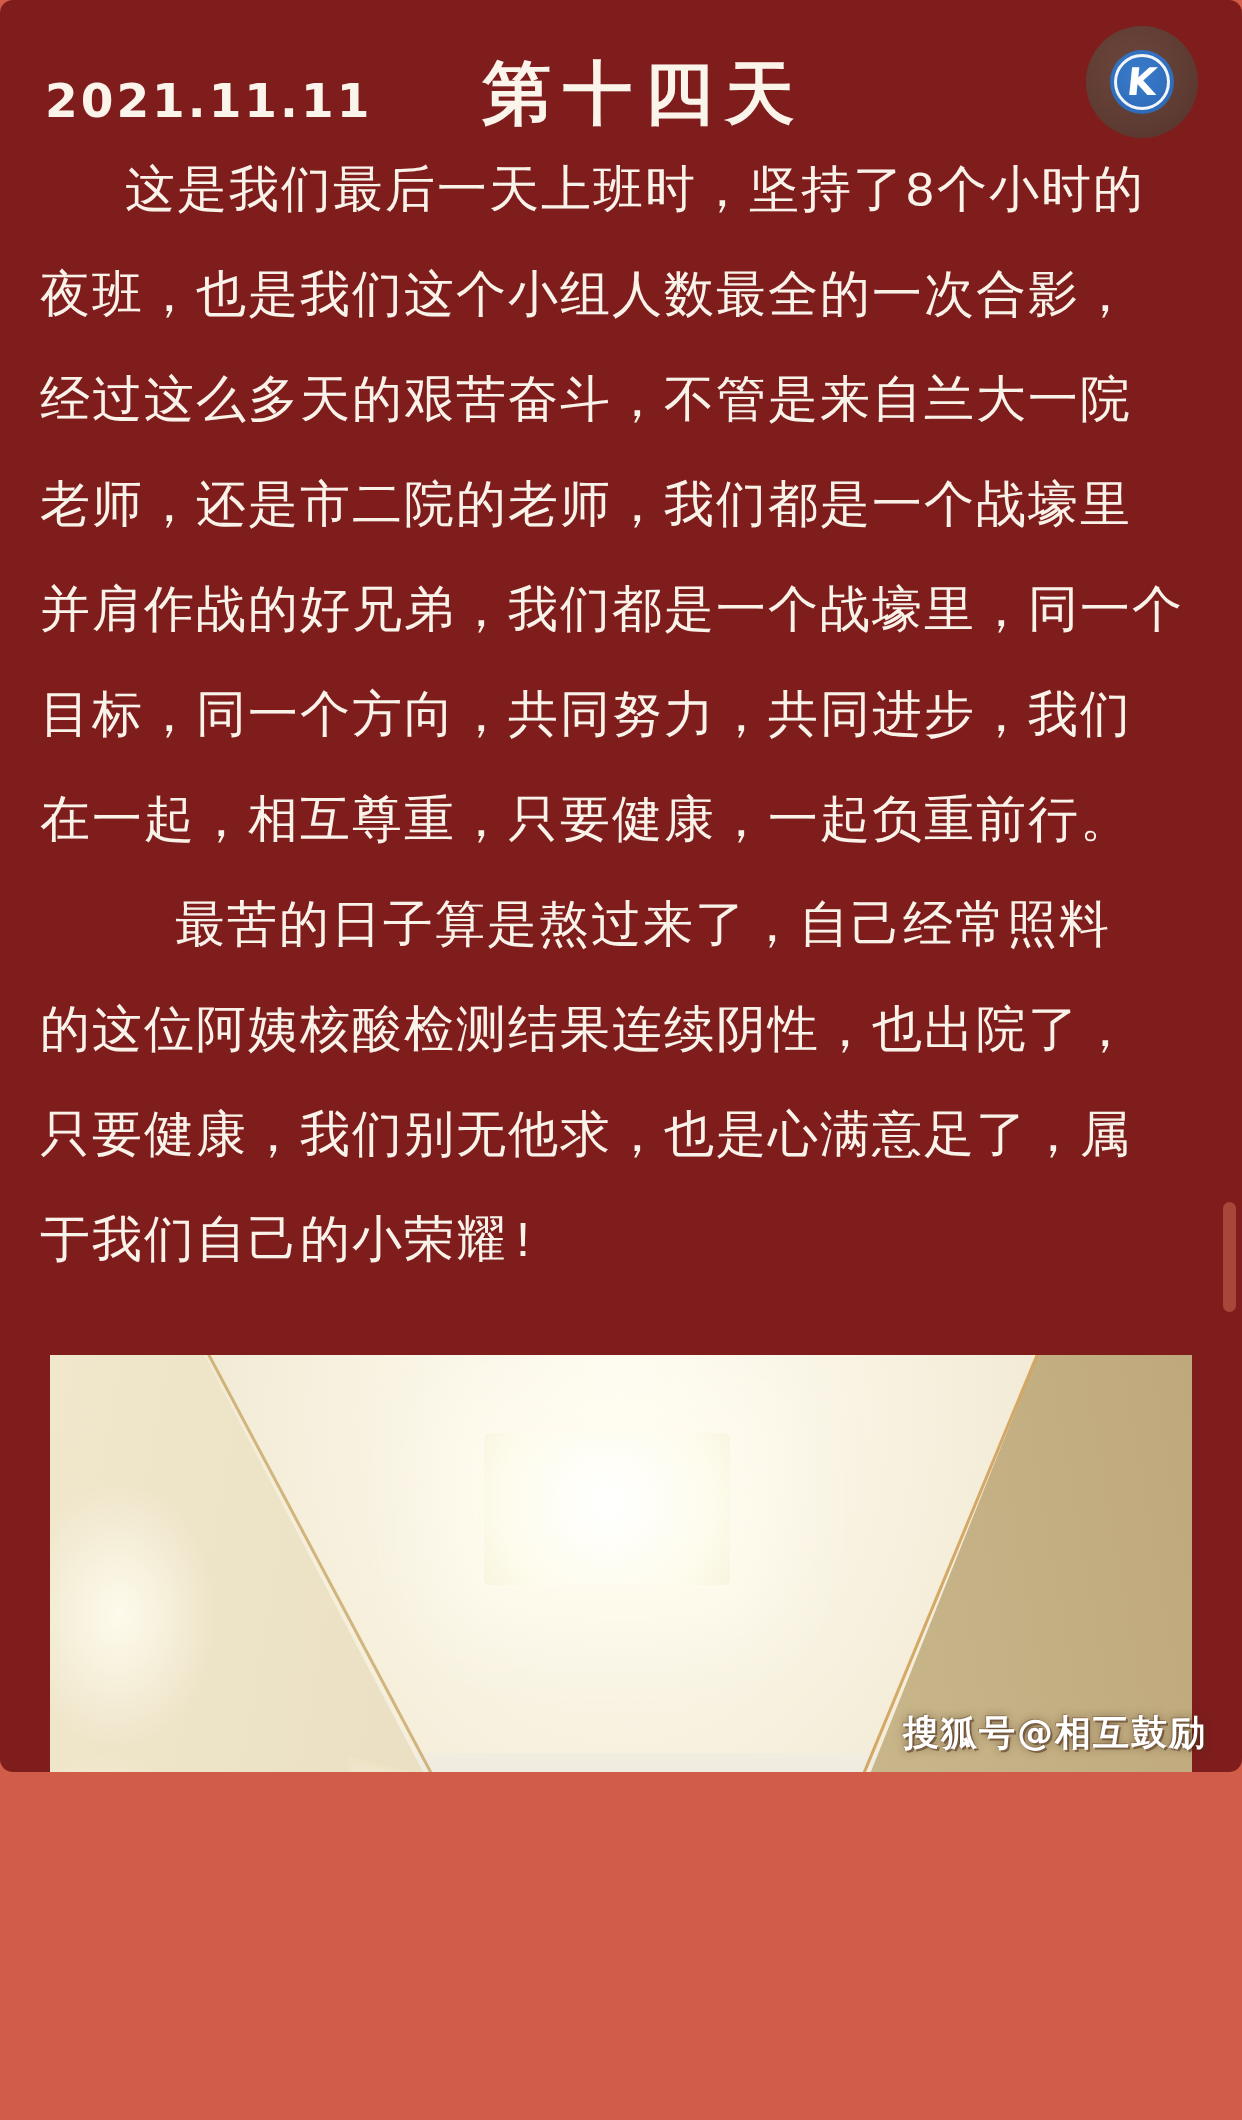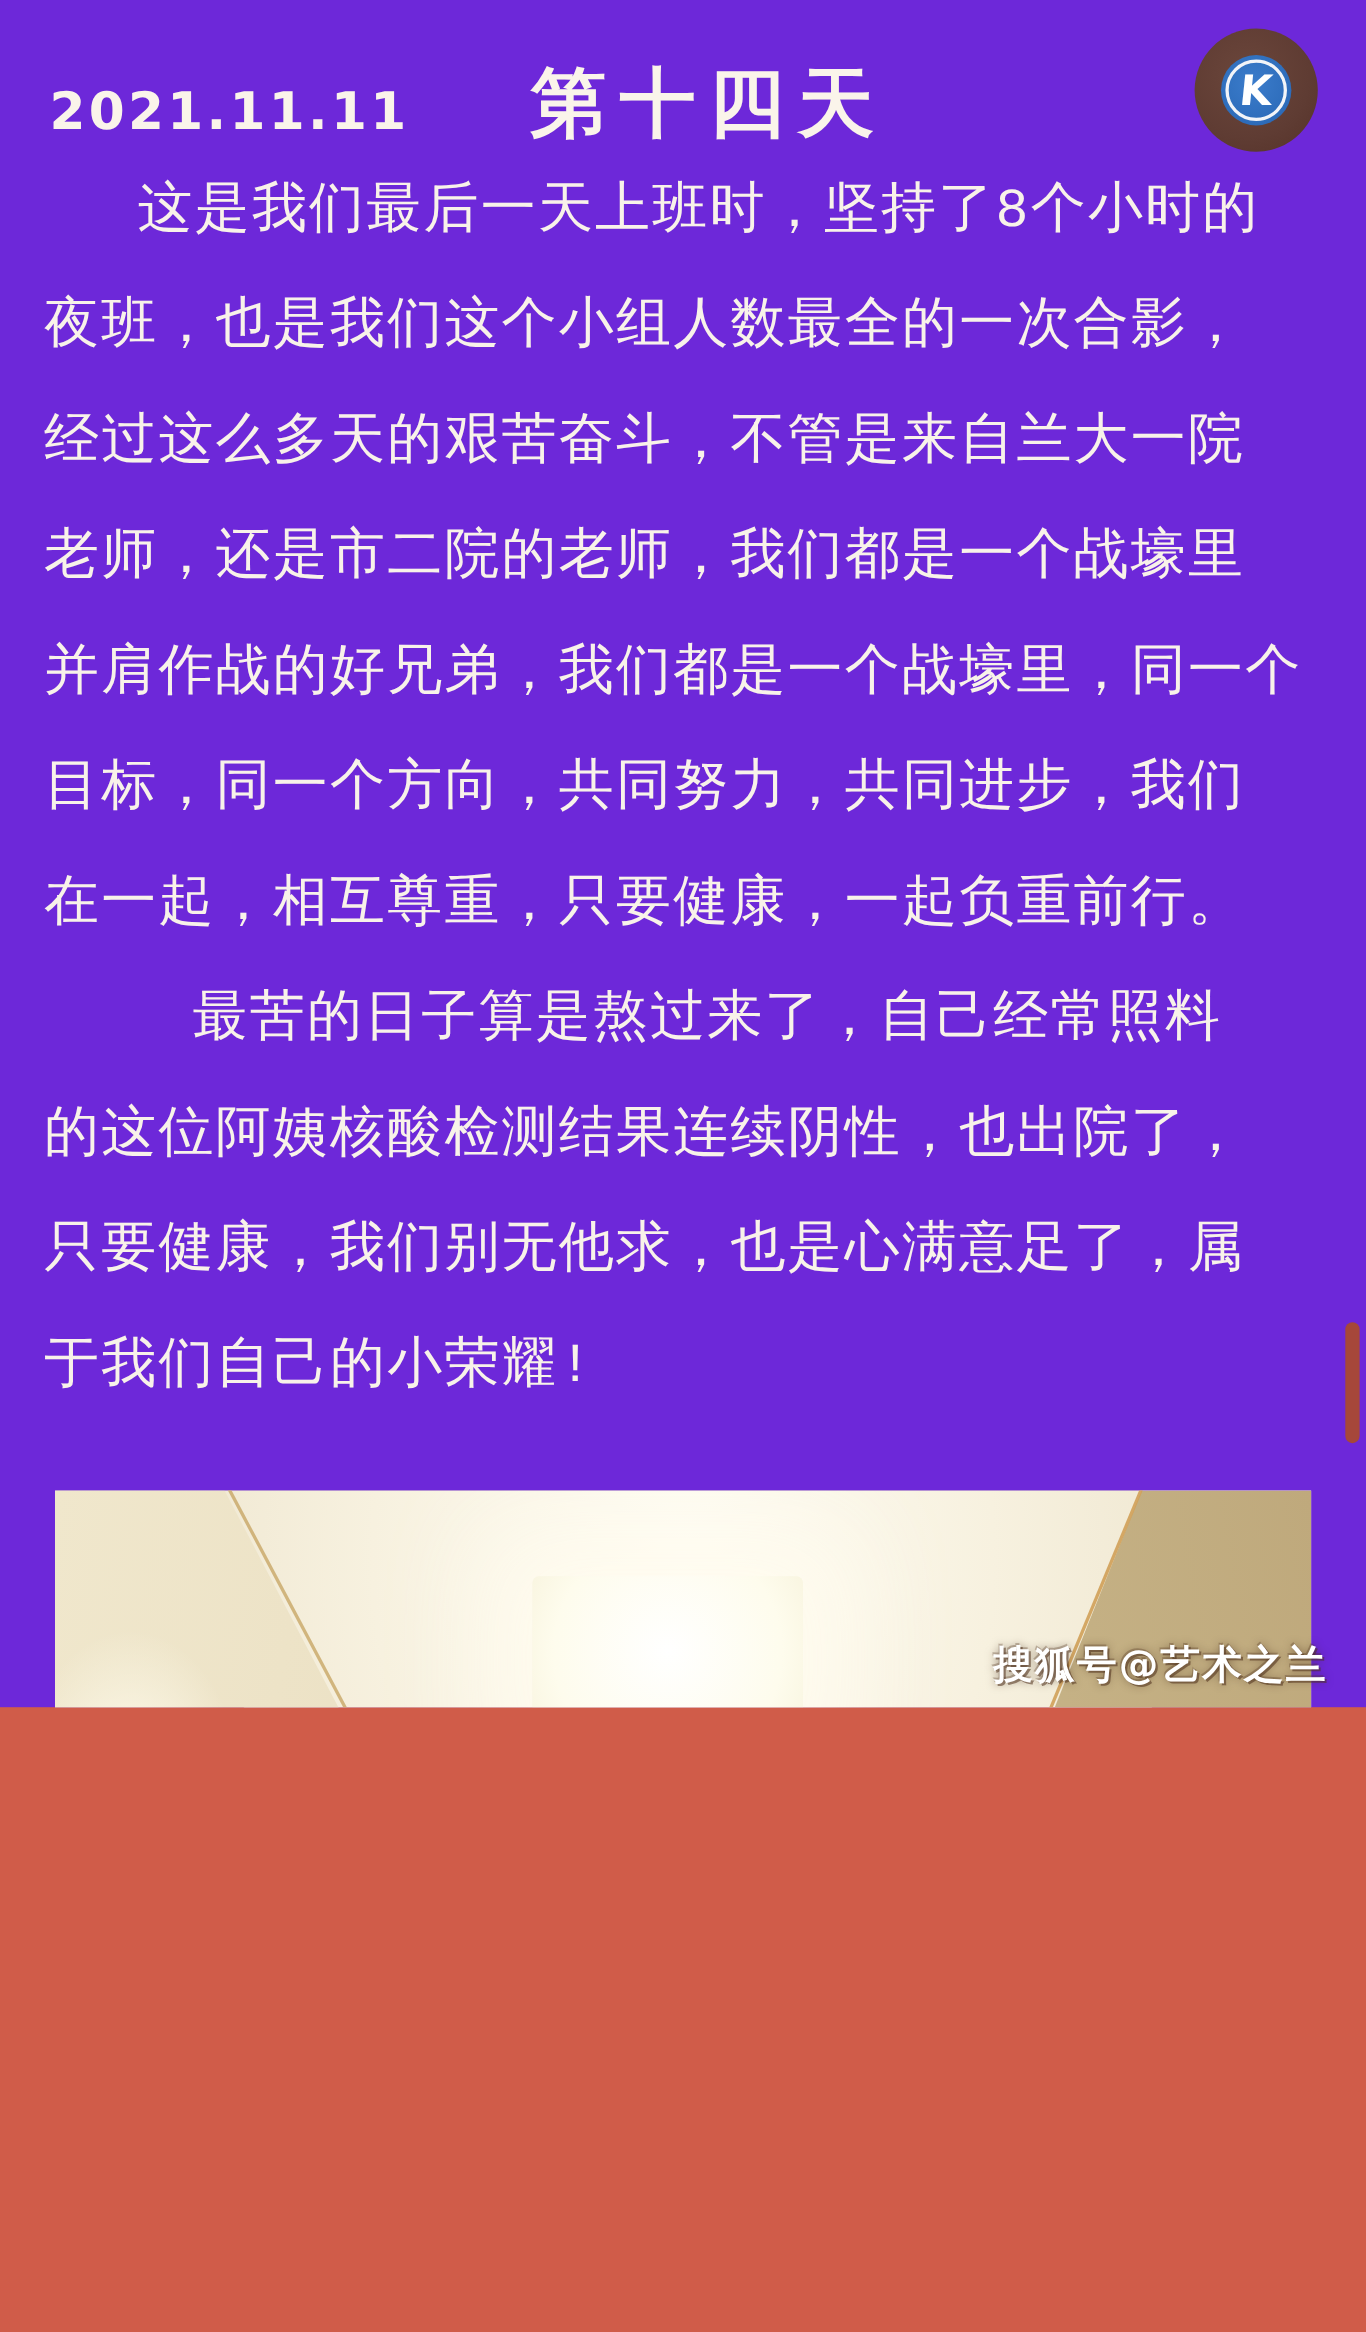--- a/index.html
+++ b/index.html
@@ -1,21 +1,21 @@
 <!DOCTYPE html>
 <html><head>
 <meta charset="utf-8">
 <style>
   html,body{margin:0;padding:0;}
   body{
     width:1242px;height:2120px;overflow:hidden;
     font-family:"DejaVu Sans",sans-serif;
     background:#d05c49;
   }
-  .page{position:relative;width:1242px;height:1552px;background:#6d28d9;overflow:hidden;}
+  .page{position:relative;width:1242px;height:1772px;background:#7f1d1d;overflow:hidden;border-radius:13px;}
 
   
   .header{position:absolute;left:45px;top:48px;display:flex;align-items:baseline;color:#faf4ea;}
   .header .date{font-size:47px;letter-spacing:3px;font-weight:600;}
   .header .day{font-size:69px;letter-spacing:12px;font-weight:600;margin-left:110px;}
 
   
   .logo{position:absolute;left:1086px;top:26px;width:112px;height:112px;border-radius:50%;
         background:radial-gradient(circle at 42% 38%, #6b463b 0%, #5f3c33 60%, #553229 100%);}
   .logo-circle{position:absolute;left:24px;top:24px;width:64px;height:64px;border-radius:50%;
@@ -233,17 +233,17 @@
           <div class="face"></div>
           <div class="goggle"></div>
           <div class="mask"></div>
           <div class="shield"></div>
           <div class="arm"></div>
           <div class="fist"></div>
         </div>
       </div>
   </div>
 
-  <div class="watermark">搜狐号@艺术之兰</div>
+  <div class="watermark">搜狐号@相互鼓励</div>
 
   <div class="scroll-thumb"></div>
 
 </div>
 
 </body></html>

